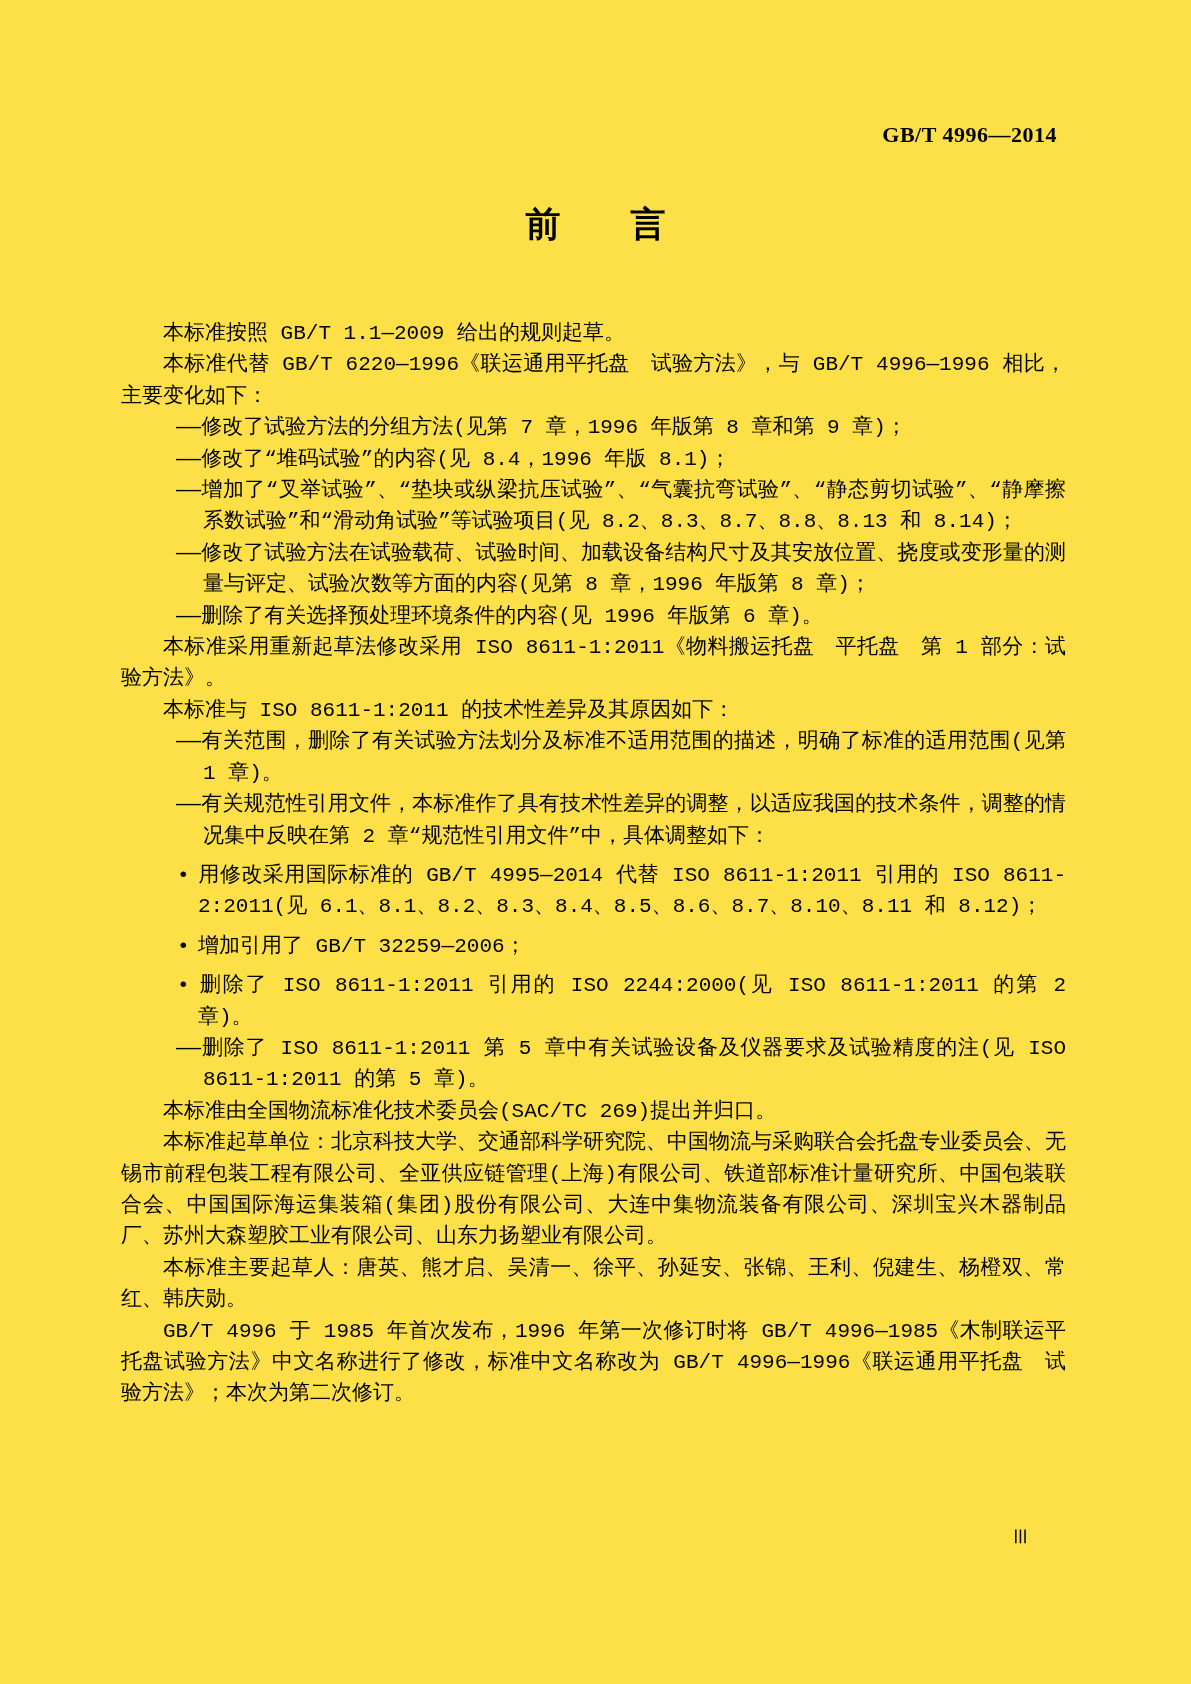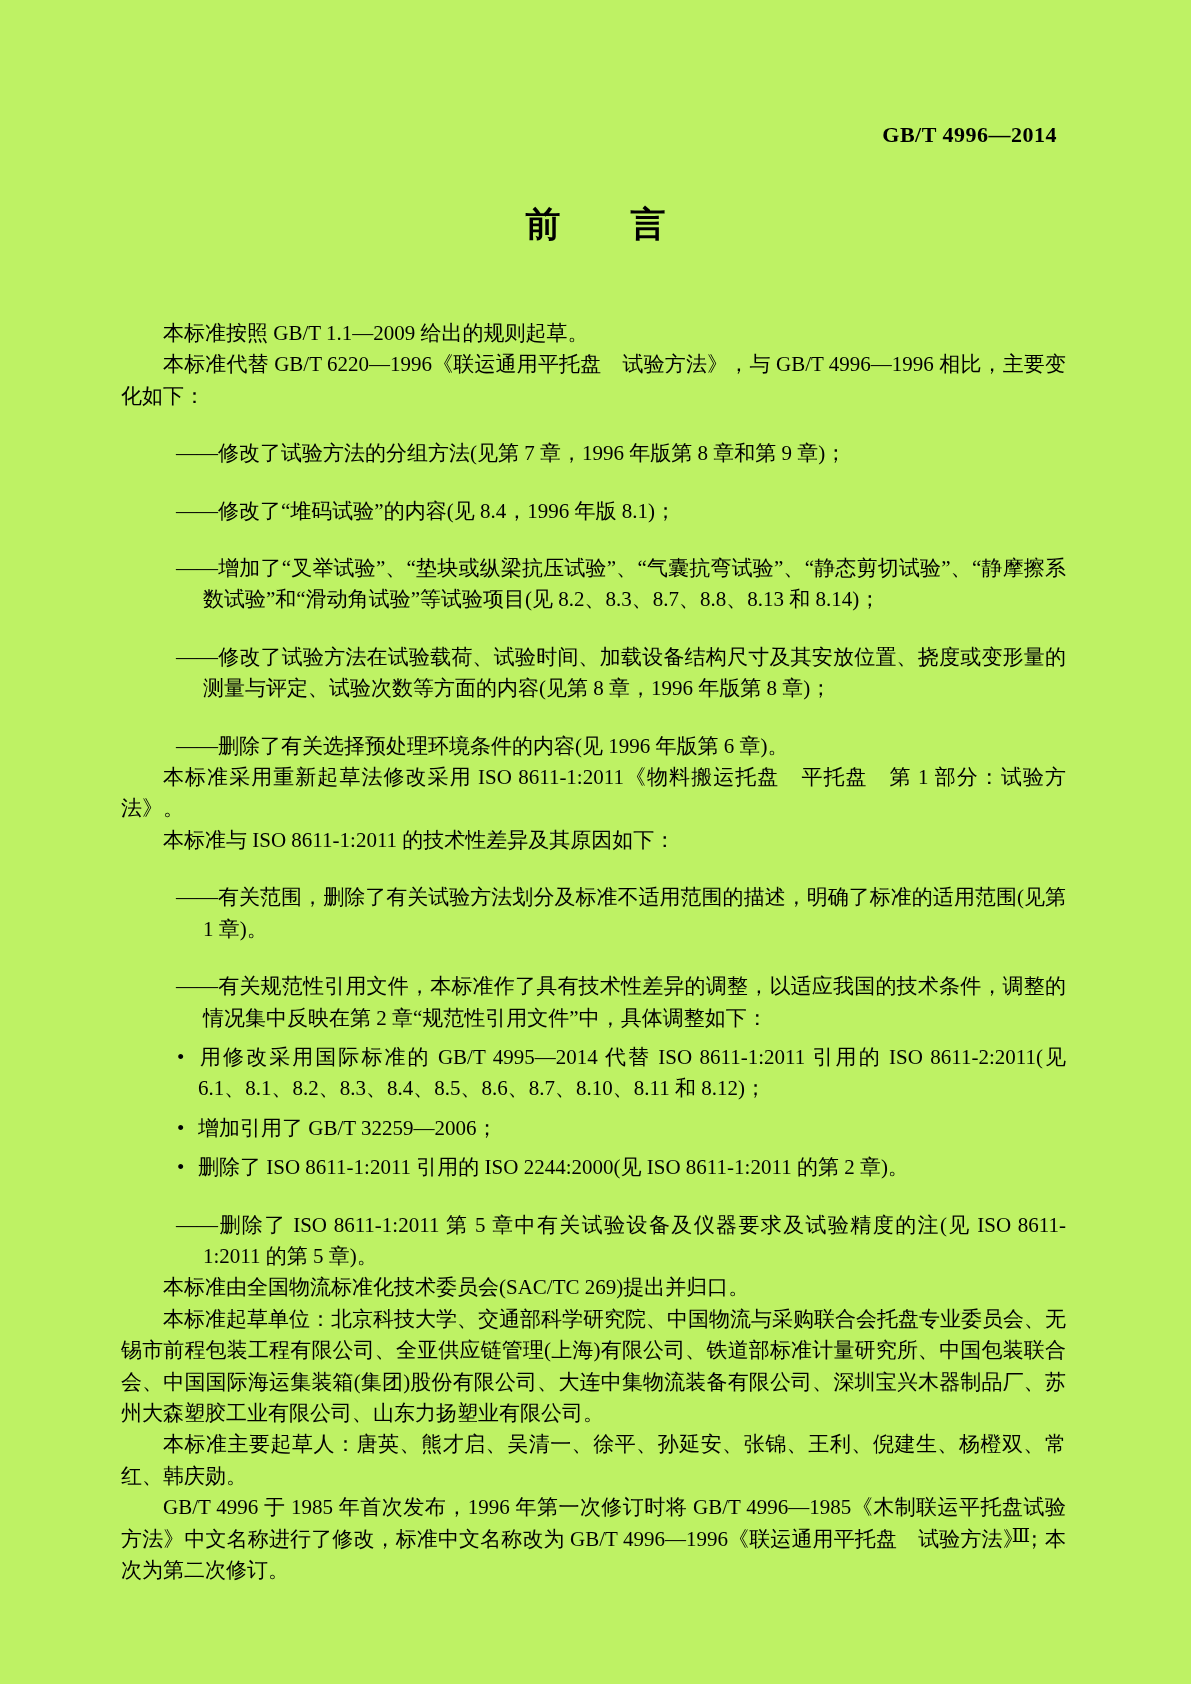--- a/index.html
+++ b/index.html
@@ -1,21 +1,21 @@
 <!DOCTYPE html>
 <html lang="zh"><head>
 <meta charset="utf-8">
 <style>
-  * { margin: 0; padding: 0; box-sizing: border-box; }
+  * { margin: 0; padding: 0; box-sizing: border-box; font-family: Liberation Mono, monospace; }
   html, body { background: #ffffff; }
   .page {
     position: relative;
     width: 1191px;
     height: 1684px;
-    background: #bef264;
+    background: #fde047;
     color: #000000;
     overflow: hidden;
     font-family: "Liberation Serif", "DejaVu Serif", serif;
   }
   .standard-number {
     position: absolute;
     top: 122px;
     left: 121px;
     width: 936px;
     text-align: right;
@@ -38,21 +38,21 @@
     position: absolute;
     top: 318px;
     left: 121px;
     width: 945px;
     font-size: 21px;
     line-height: 31.4px;
     text-align: justify;
   }
   .content p { margin: 0; }
   p.indent { text-indent: 42px; }
-  p.dash   { padding-left: 82px; text-indent: -27px; margin-top: 26px; }
+  p.dash   { padding-left: 82px; text-indent: -27px; }
   p.bullet { padding-left: 77px; text-indent: -21px; margin-top: 8px; }
   .marker-dash { white-space: nowrap; }
   .marker-bullet {
     display: inline-block;
     width: 21px;
     text-indent: 0;
   }
   .page-number {
     position: absolute;
     top: 1524px;

